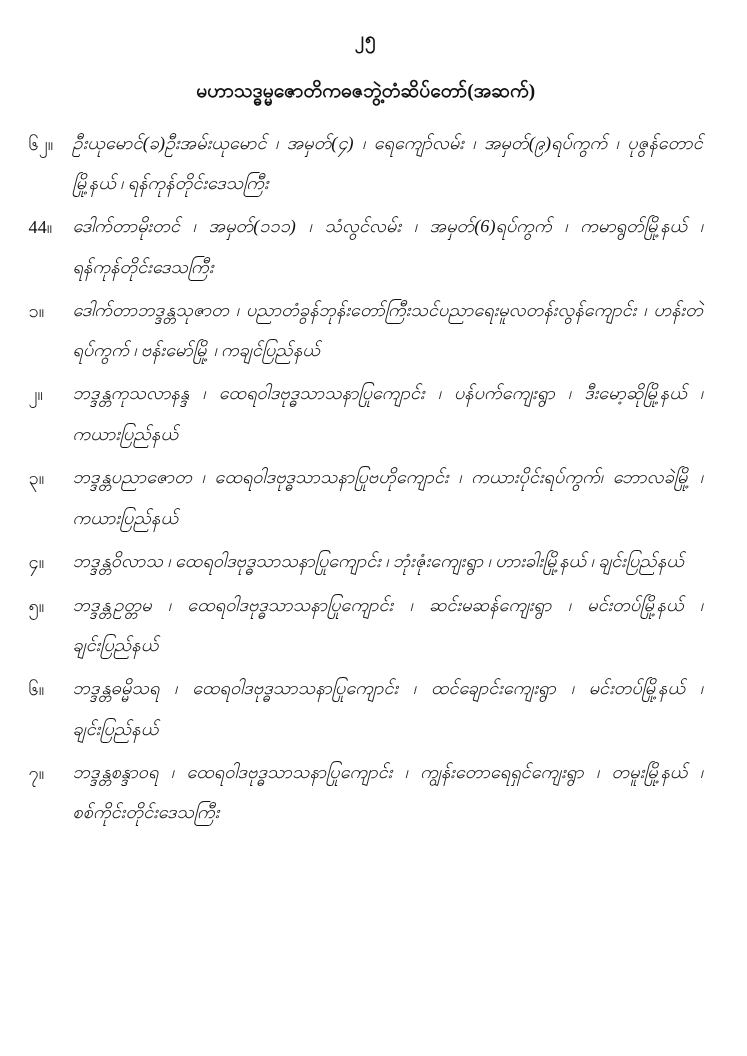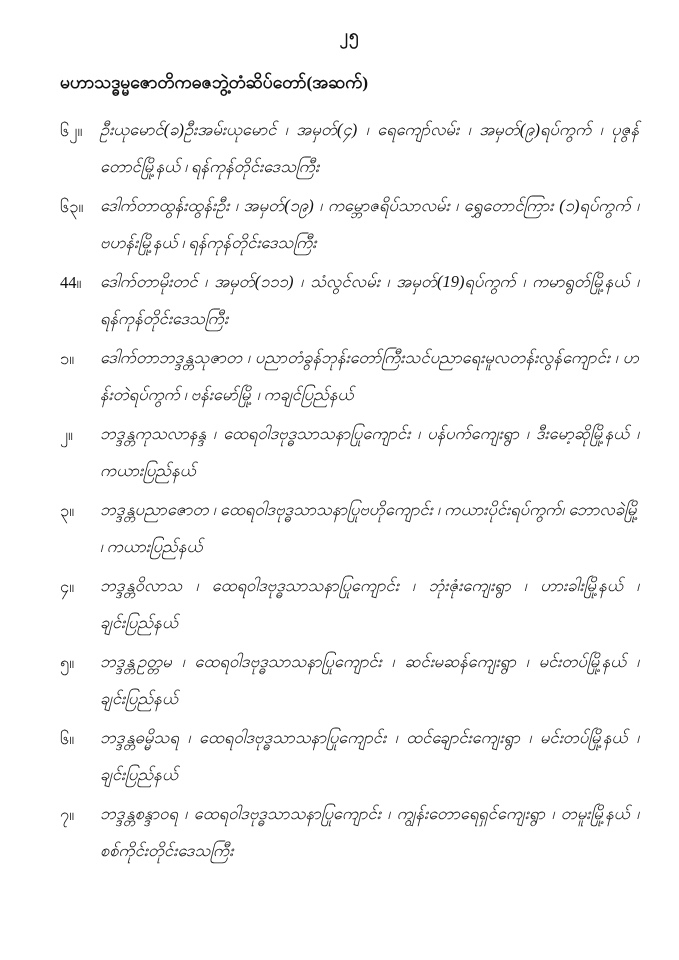--- a/index.html
+++ b/index.html
@@ -11,30 +11,31 @@
     width: 679px;
     height: 960px;
     overflow: hidden;
     font-family: "Liberation Serif", "DejaVu Serif", serif;
     color: #111111;
   }
   .page {
     box-sizing: border-box;
     width: 679px;
     height: 852px;
-    padding: 24px 40px 10px 60px;
+    padding: 24px 40px 10px 26px;
   }
   .page-number {
     text-align: center;
     font-size: 17px;
     font-weight: bold;
     margin-bottom: 22px;
     letter-spacing: 1px;
   }
   .section-heading {
+    text-align: center;
     font-size: 17.5px;
     font-weight: bold;
     margin: 14px 0 14px 0;
   }
   .entry {
     display: flex;
     align-items: flex-start;
     margin: 0 0 2px 0;
     justify-content: space-between;
   }
@@ -59,28 +60,24 @@
 
   <div class="page-number">၂၅</div>
 
   <div class="section-heading">မဟာသဒ္ဓမ္မဇောတိကဓဇဘွဲ့တံဆိပ်တော်(အဆက်)</div>
 
   <div class="entry">
     <span class="num">၆၂။</span>
     <span class="txt">ဦးယုမောင်(ခ)ဦးအမ်းယုမောင် ၊ အမှတ်(၄) ၊ ရေကျော်လမ်း ၊ အမှတ်(၉)ရပ်ကွက် ၊ ပုဇွန်တောင်မြို့နယ် ၊ ရန်ကုန်တိုင်းဒေသကြီး</span>
   </div>
 
-  <div class="entry">
-    <span class="num">၆၃။</span>
-    <span class="txt">ဒေါက်တာထွန်းထွန်းဦး ၊ အမှတ်(၁၉) ၊ ကမ္ဘောဇရိပ်သာလမ်း ၊ ရွှေတောင်ကြား (၁)ရပ်ကွက် ၊ ဗဟန်းမြို့နယ် ၊ ရန်ကုန်တိုင်းဒေသကြီး</span>
-  </div>
 
   <div class="entry">
     <span class="num">44။</span>
-    <span class="txt">ဒေါက်တာမိုးတင် ၊ အမှတ်(၁၁၁) ၊ သံလွင်လမ်း ၊ အမှတ်(19)ရပ်ကွက် ၊ ကမာရွတ်မြို့နယ် ၊ ရန်ကုန်တိုင်းဒေသကြီး</span>
+    <span class="txt">ဒေါက်တာမိုးတင် ၊ အမှတ်(၁၁၁) ၊ သံလွင်လမ်း ၊ အမှတ်(6)ရပ်ကွက် ၊ ကမာရွတ်မြို့နယ် ၊ ရန်ကုန်တိုင်းဒေသကြီး</span>
   </div>
 
 
 
   <div class="entry">
     <span class="num">၁။</span>
     <span class="txt">ဒေါက်တာဘဒ္ဒန္တသုဇာတ ၊ ပညာတံခွန်ဘုန်းတော်ကြီးသင်ပညာရေးမူလတန်းလွန်ကျောင်း ၊ ဟန်းတဲရပ်ကွက် ၊ ဗန်းမော်မြို့ ၊ ကချင်ပြည်နယ်</span>
   </div>
 
   <div class="entry">

